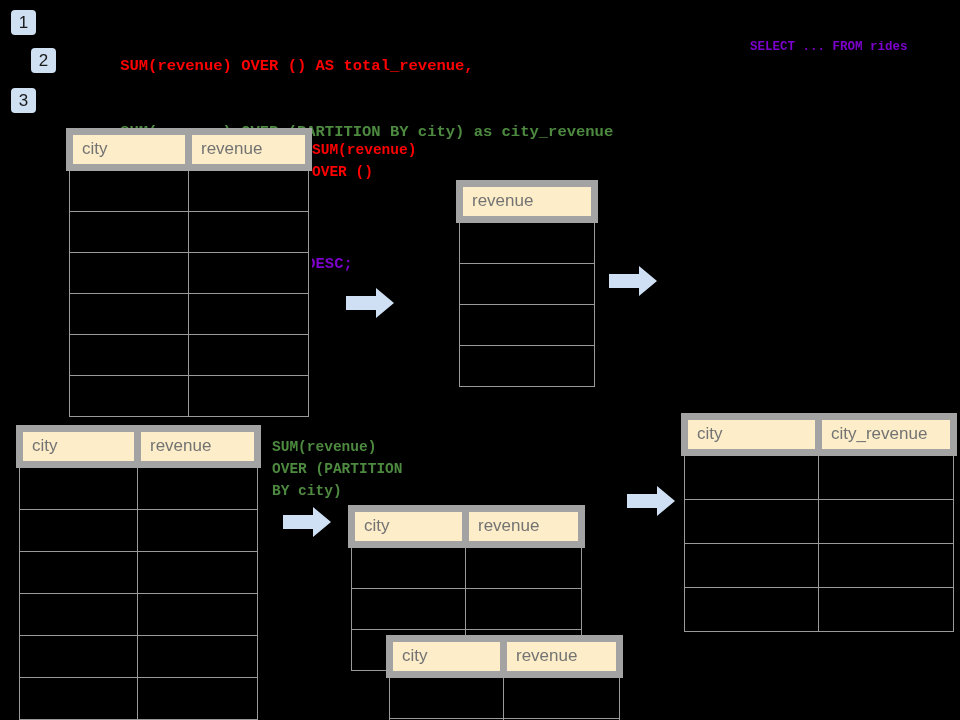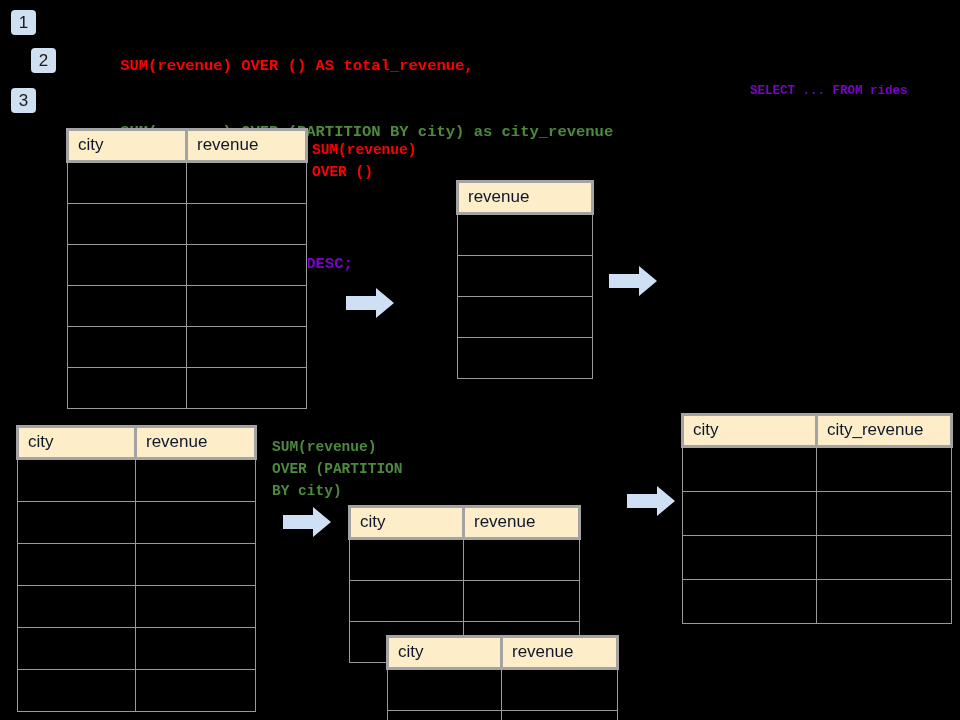--- a/index.html
+++ b/index.html
@@ -31,21 +31,21 @@
   
   .anno{position:absolute;font-family:"Liberation Mono",monospace;
         font-size:14.5px;line-height:22px;font-weight:bold;white-space:pre;}
   .anno.red{color:#ff0000;}
   .anno.green{color:#4d8a40;}
 
   
   .tbl{position:absolute;border-collapse:collapse;background:#000;
        table-layout:fixed;}
   .tbl td{border:1px solid #9a9a9a;padding:0;background:#000;}
-  .tbl th{border:3px solid #a3a3a3;background:#fdeec9;color:#0f172a;
+  .tbl th{border:7px solid #a3a3a3;background:#fdeec9;color:#737373;
           font-family:"Liberation Sans",sans-serif;font-weight:normal;
           font-size:17px;text-align:left;padding:4px 0 5px 9px;}
 
   
   .arrow{position:absolute;}
   .arrow svg{display:block;}
 </style>
 </head>
 <body>
 
@@ -55,21 +55,21 @@
   <div class="badge" style="left:31px;top:48px;">2</div>
   <div class="badge" style="left:11px;top:88px;">3</div>
 
   <div class="sql" style="left:83px;top:11px;">
     <div class="l2">    SUM(revenue) OVER () AS total_revenue,</div>
     <div class="l3">    SUM(revenue) OVER (PARTITION BY city) as city_revenue</div>
     <div class="l4">  FROM rides</div>
     <div class="l5">  ORDER by city_revenue DESC;</div>
   </div>
 
-  <div class="note" style="left:750px;top:38px;margin-top:44px;">SELECT ... FROM rides</div>
+  <div class="note" style="left:750px;top:38px;">SELECT ... FROM rides</div>
 
   <table class="tbl" style="left:66px;top:128px;width:239px;">
     <colgroup>
         <col style="width:119px;">
         <col style="width:120px;">
       </colgroup>
     <thead>
       <tr>
         <th>city</th>
         <th>revenue</th>

